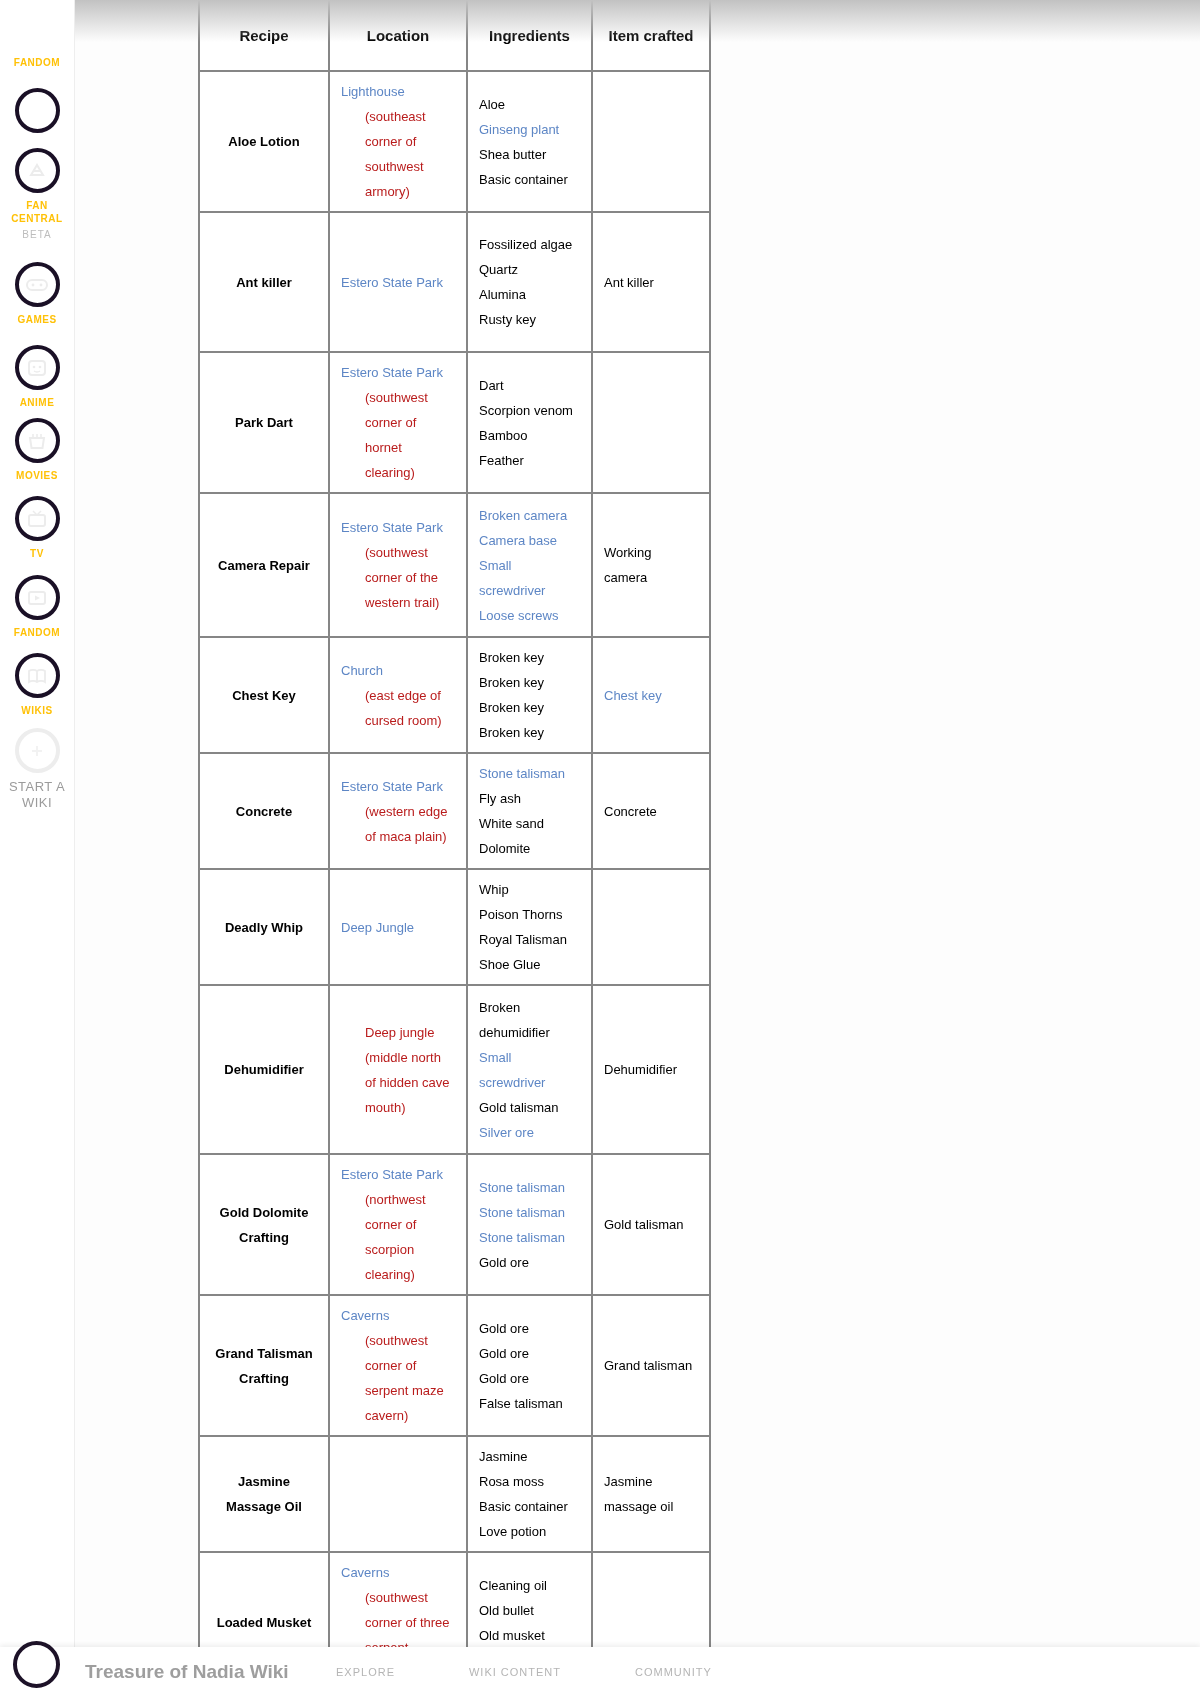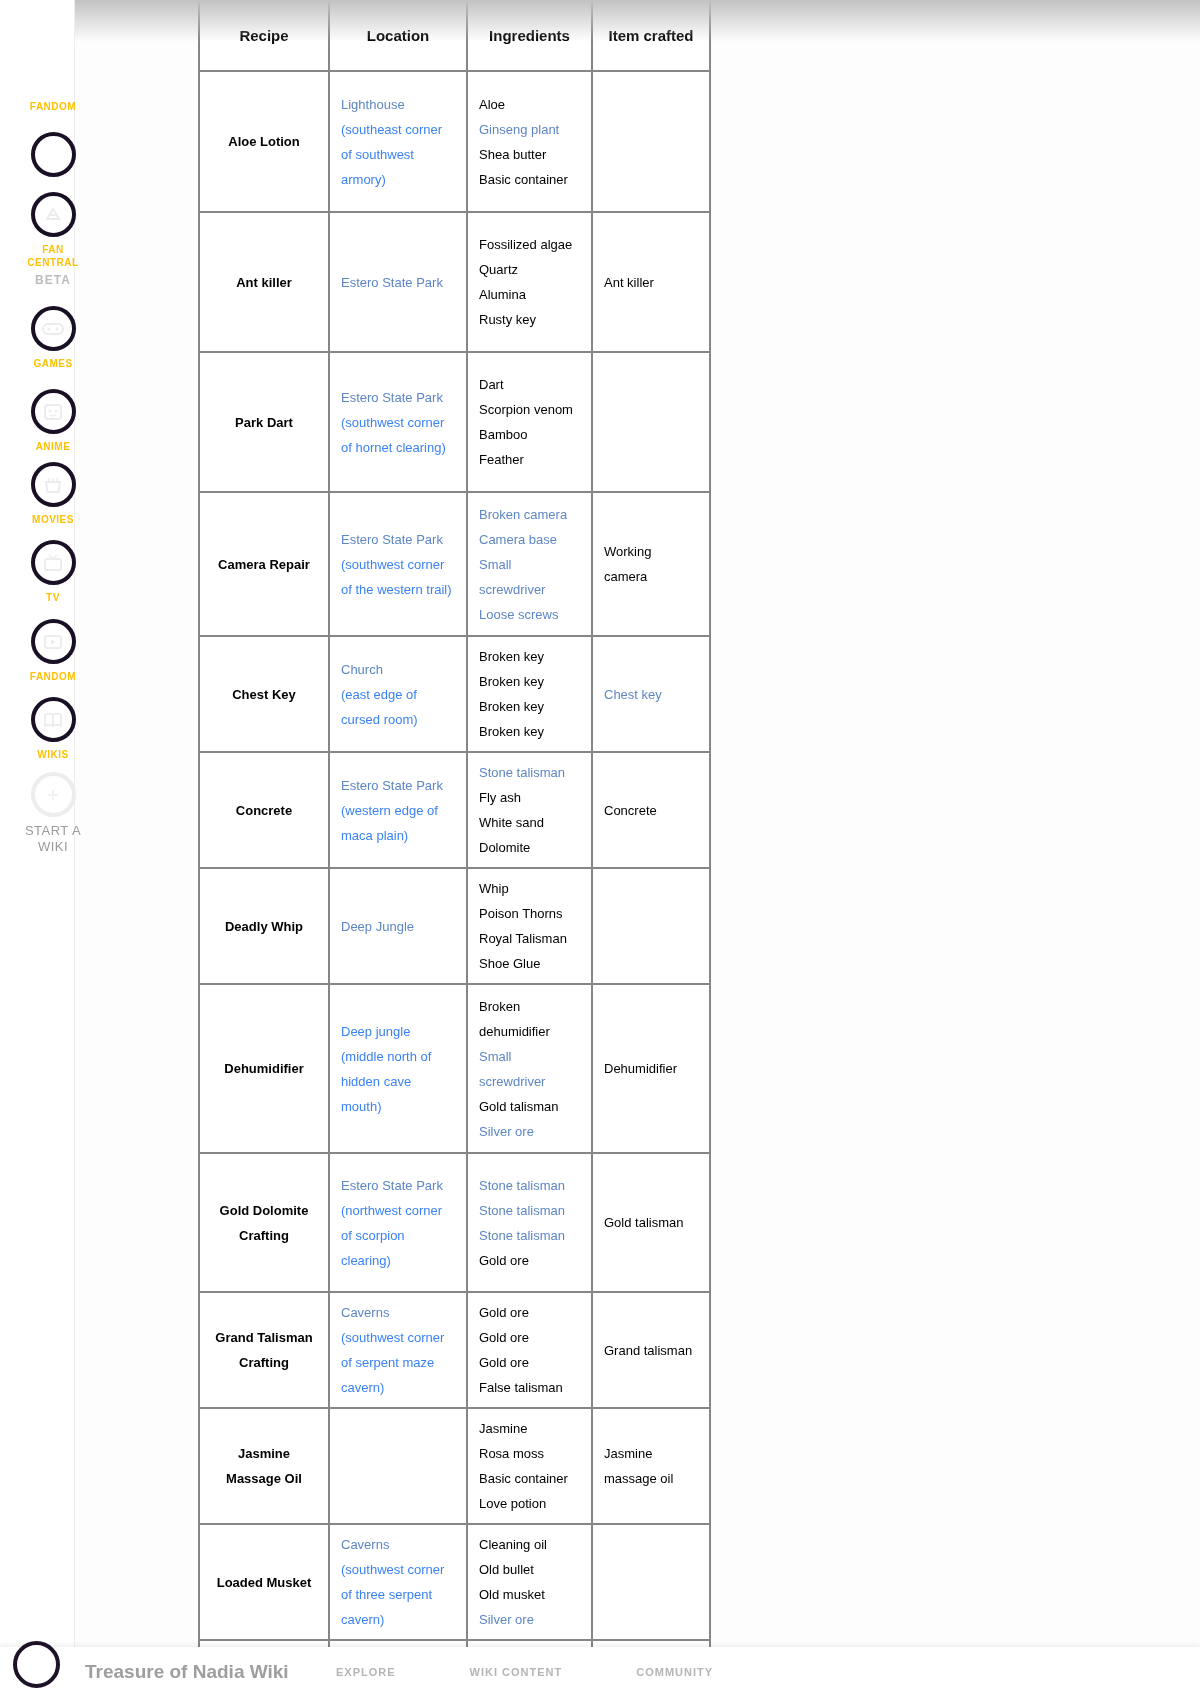--- a/index.html
+++ b/index.html
@@ -9,23 +9,23 @@
     --ring-dark:#1a1026;
     --footer-gray:#9e9e9e;
   }
   *{box-sizing:border-box;margin:0;padding:0;}
   html,body{background:#fff;}
   body{font-family:"Liberation Sans",sans-serif;color:#000;}
   .viewport{position:relative;width:1200px;height:1698px;overflow:hidden;background:#fff;}
 
   
   .rail{position:absolute;left:0;top:0;width:74px;height:100%;background:#fff;z-index:5;}
-  .rail-item{position:absolute;left:16px;width:74px;text-align:center;margin-top:44px;}
+  .rail-item{position:absolute;left:0;width:74px;text-align:center;}
   .rail-label{font-size:10px;font-weight:bold;letter-spacing:.5px;color:var(--fandom-yellow);line-height:13px;}
-  .rail-sub{font-size:12px;font-weight:bold;letter-spacing:1px;color:#bdbdbd;margin-top:4px;}
+  .rail-sub{font-size:10px;font-weight:normal;letter-spacing:1px;color:#bdbdbd;margin-top:4px;}
   .ring{width:45px;height:45px;border:4px solid var(--ring-dark);border-radius:50%;margin:0 auto 6px auto;display:flex;align-items:center;justify-content:center;}
   .ring.faint{border-color:#ededed;}
   .ring svg{display:block;}
   .gray-label{color:#9b9b9b;font-size:13px;font-weight:normal;letter-spacing:.5px;line-height:16px;}
 
   
   .content{position:absolute;left:74px;top:0;width:1126px;height:100%;background:#fdfdfd;border-left:1px solid #eeeeee;}
   .content::before{content:"";position:absolute;left:0;top:0;width:100%;height:42px;
     background:linear-gradient(to bottom,#c2c2c2,rgba(255,255,255,0));pointer-events:none;z-index:4;}
 
@@ -34,29 +34,29 @@
   table{border-collapse:collapse;table-layout:fixed;width:511px;background:#fff;}
   col.c-recipe{width:130px;}
   col.c-loc{width:138px;}
   col.c-ing{width:125px;}
   col.c-item{width:118px;}
   th,td{border:2px solid var(--table-border);vertical-align:middle;font-size:13px;line-height:25px;}
   th{font-size:15px;font-weight:bold;text-align:center;padding:10px 4px;height:72px;background:#fff;}
   td{padding:7px 11px;background:#fff;}
   td.recipe{font-weight:bold;text-align:center;}
   td .lnk{color:var(--link-blue);cursor:pointer;}
-  td .note{color:#3b82f6;}
+  td .note{color:#b91c1c;margin-left:24px;}
 
   
   .footer{position:absolute;left:0;bottom:0;width:1200px;height:51px;background:#fff;z-index:10;
     box-shadow:0 -2px 5px rgba(0,0,0,0.07);}
   .footer-logo{position:absolute;left:13px;top:-6px;width:47px;height:47px;border:4.5px solid #1d1228;border-radius:50%;background:#fff;}
   .footer-title{position:absolute;left:85px;top:14px;font-size:19px;font-weight:bold;color:var(--footer-gray);text-align:center;}
   .footer-nav{position:absolute;left:300px;top:19px;display:flex;gap:38px;}
-  .footer-link{font-size:11px;font-weight:bold;letter-spacing:1px;color:#b5b5b5;cursor:pointer;padding-left:36px;}
+  .footer-link{font-size:11px;font-weight:normal;letter-spacing:1px;color:#b5b5b5;cursor:pointer;padding-left:36px;}
 </style>
 </head>
 <body>
 
 <div class="viewport">
 
   <div class="rail">
 
     <div class="rail-item" style="top:56px">
       <div class="rail-label">FANDOM</div>

